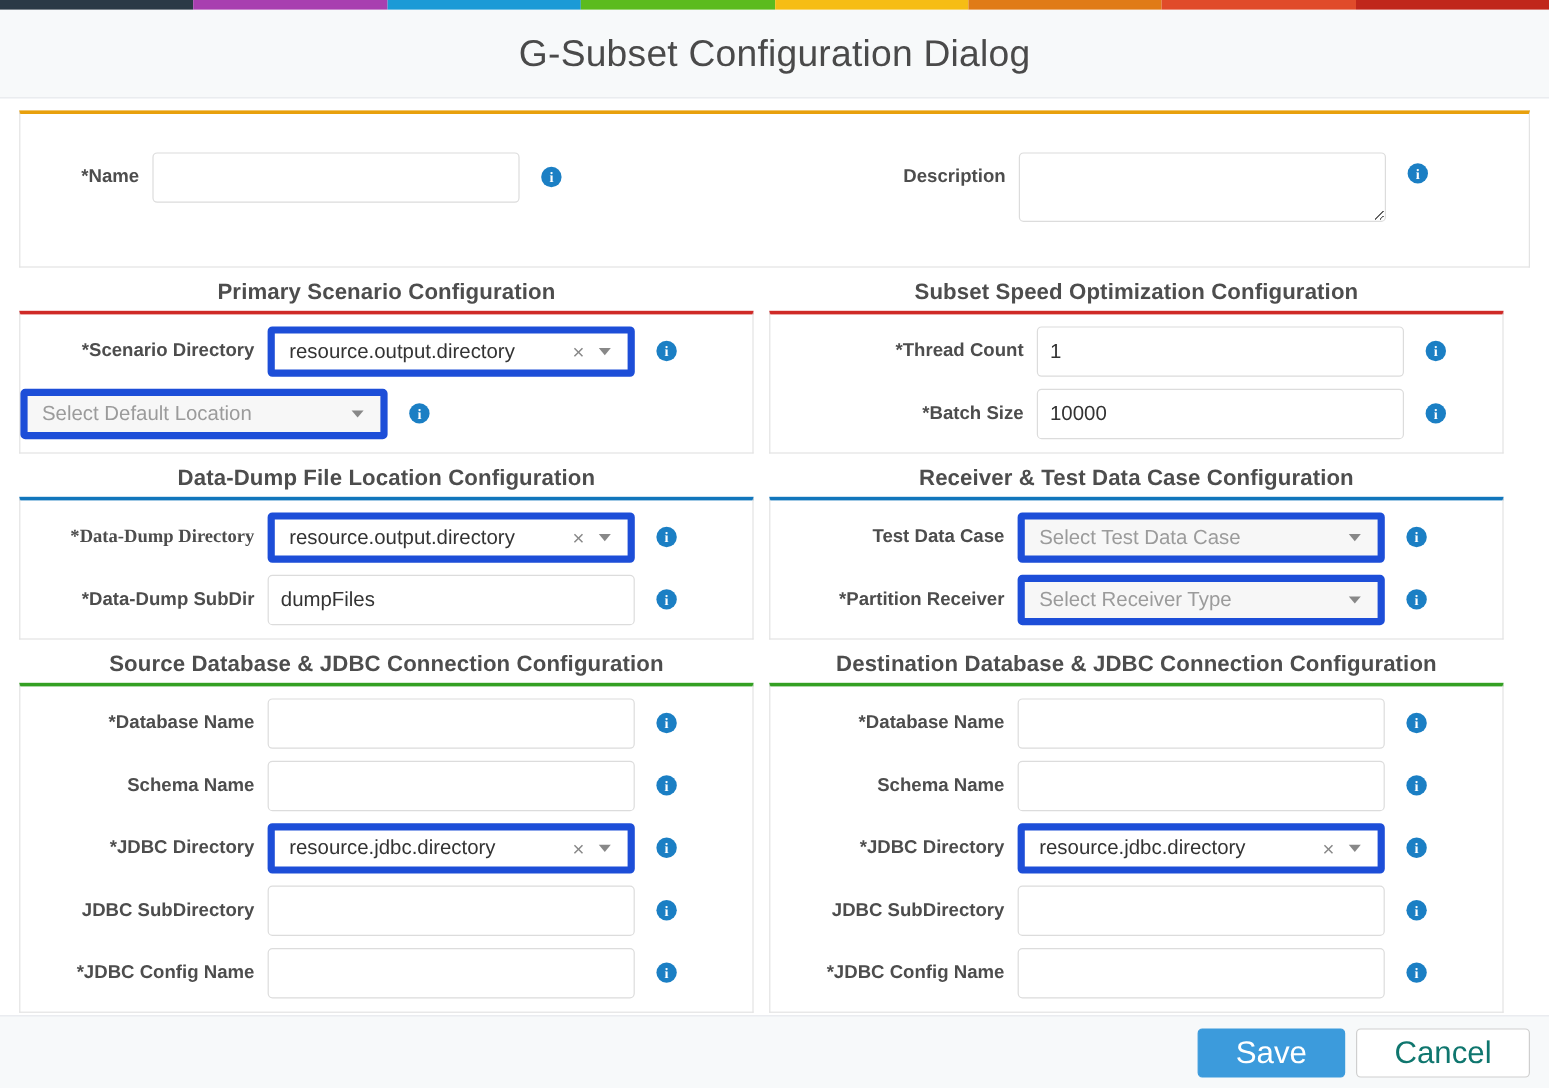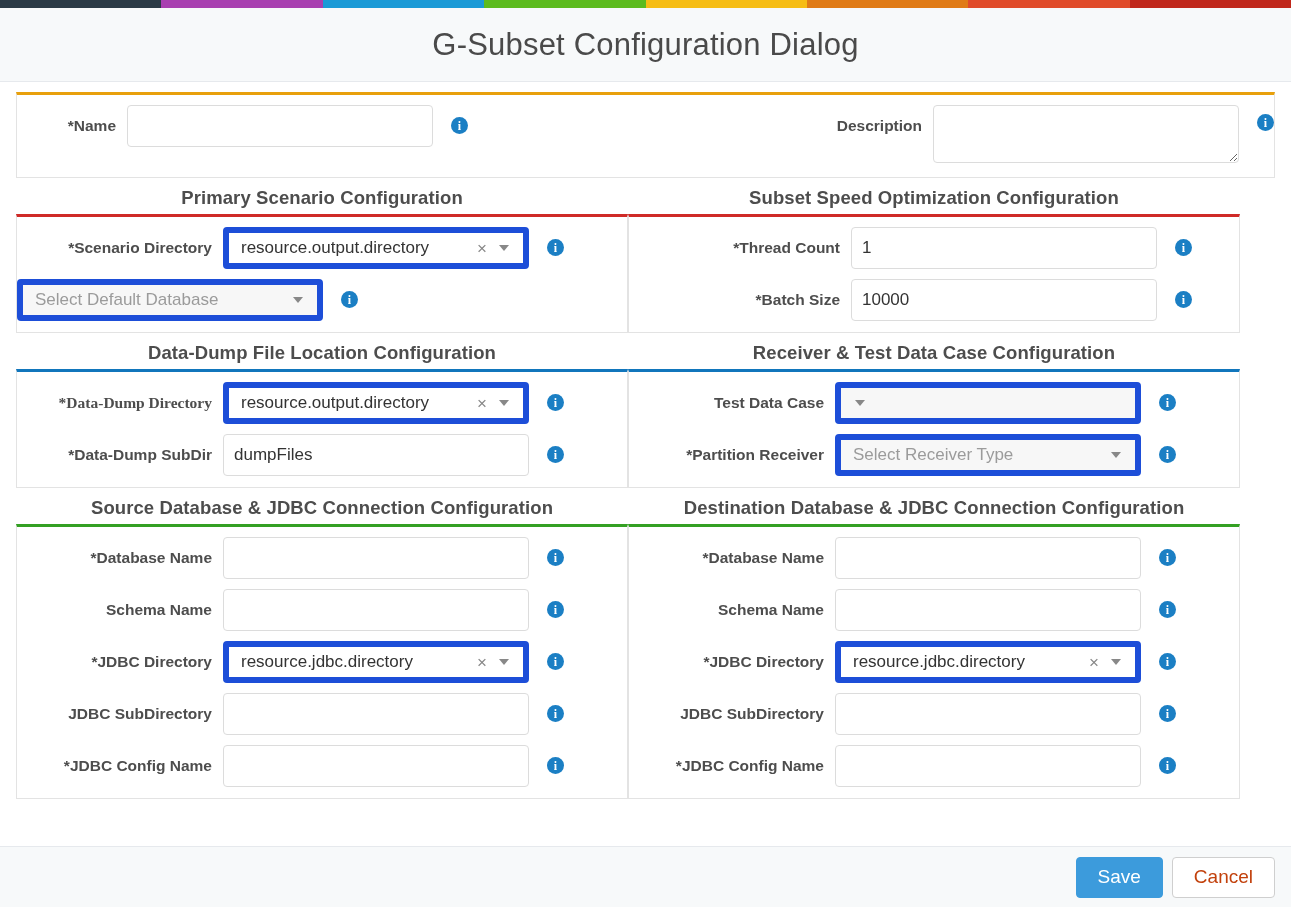--- a/index.html
+++ b/index.html
@@ -28,21 +28,21 @@
     color: #4a4a4a;
     letter-spacing: .2px;
   }
 
   
   #body {
     padding: 10px 16px 0 16px;
     height: 745px;
   }
 
-  .row { display: flex; }
+  .row { display: flex; gap: 13px; }
 
   .col { width: 612px; }
 
   
   .section-title {
     text-align: center;
     font-size: 18.5px;
     font-weight: bold;
     color: #4d4d4d;
     padding: 9px 0 5px 0;
@@ -165,29 +165,29 @@
     background: #f7f9fa;
     border-top: 1px solid #e6e9ed;
     display: flex;
     align-items: center;
     justify-content: flex-end;
     padding-right: 16px;
     gap: 9px;
   }
   .btn {
     height: 41px;
-    padding: 0 21px;
+    padding: 0 31px;
     border-radius: 4px;
-    font-size: 19px;
+    font-size: 26px;
     font-family: "Liberation Sans", sans-serif;
     cursor: pointer;
     border: 1px solid transparent;
   }
   .btn-primary { background: #3c9bdc; color: #fff; border-color: #3c9bdc; }
-  .btn-default { background: #fff; color: #c2410c; border-color: #cfcfcf; }
+  .btn-default { background: #fff; color: #0f766e; border-color: #cfcfcf; }
 </style>
 </head>
 <body>
 
 <div id="rainbow">
     <div style="background: rgb(43, 58, 70); width: 161.375px;"></div>
     <div style="background: rgb(168, 63, 176); width: 161.375px;"></div>
     <div style="background: rgb(27, 154, 214); width: 161.375px;"></div>
     <div style="background: rgb(92, 187, 30); width: 161.375px;"></div>
     <div style="background: rgb(246, 189, 20); width: 161.375px;"></div>
@@ -195,21 +195,21 @@
     <div style="background: rgb(224, 75, 42); width: 161.375px;"></div>
     <div style="background: rgb(192, 39, 27); width: 161.375px;"></div>
   </div>
 
 <div id="header">
   <div id="header-title">G-Subset Configuration Dialog</div>
 </div>
 
 <div id="body">
   <div id="top-fieldset">
-      <div class="fieldset" style="border-top-color: rgb(232, 160, 12); display: flex; padding: 10px 0px; justify-content: space-between;">
+      <div class="fieldset" style="border-top-color: rgb(232, 160, 12); display: flex; padding: 32px 0px;">
         <div class="field" style="margin-bottom: 0px; width: 626px;">
           <div class="field-label" style="width: 110px;">*Name</div>
           <div class="control-wrap"><input type="text" class="inp" style=""></div>
           <span class="info">i</span>
         </div>
         <div class="field" style="margin-bottom: 0px;">
           <div class="field-label" style="width: 206px;">Description</div>
           <div class="control-wrap"><textarea class="inp" style=""></textarea></div>
           <span class="info offset-top">i</span>
         </div>
@@ -227,21 +227,21 @@
                   <span class="sel-text">resource.output.directory</span>
                   <span class="clear">×</span>
                   <span class="caret"></span>
                 </div>
               </div>
               <span class="info">i</span>
             </div>
             <div class="field">
               <div class="control-wrap">
                 <div class="sel disabled">
-                  <span class="sel-text placeholder">Select Default Database</span>
+                  <span class="sel-text placeholder">Select Default Location</span>
                   <span class="caret"></span>
                 </div>
               </div>
               <span class="info">i</span>
             </div>
           </div>
         </div>
         <div class="col col-right">
           <div class="section-title">Subset Speed Optimization Configuration</div>
           <div class="fieldset" style="border-top-color: rgb(207, 42, 39); padding-left: 16px;">
@@ -280,20 +280,21 @@
             </div>
           </div>
         </div>
         <div class="col col-right">
           <div class="section-title">Receiver &amp; Test Data Case Configuration</div>
           <div class="fieldset" style="border-top-color: rgb(17, 118, 188);">
             <div class="field">
               <div class="field-label" style="width: 206px;">Test Data Case</div>
               <div class="control-wrap">
                 <div class="sel disabled">
+                  <span class="sel-text placeholder">Select Test Data Case</span>
                   <span class="caret"></span>
                 </div>
               </div>
               <span class="info">i</span>
             </div>
             <div class="field">
               <div class="field-label" style="width: 206px;">*Partition Receiver</div>
               <div class="control-wrap">
                 <div class="sel disabled">
                   <span class="sel-text placeholder">Select Receiver Type</span>

